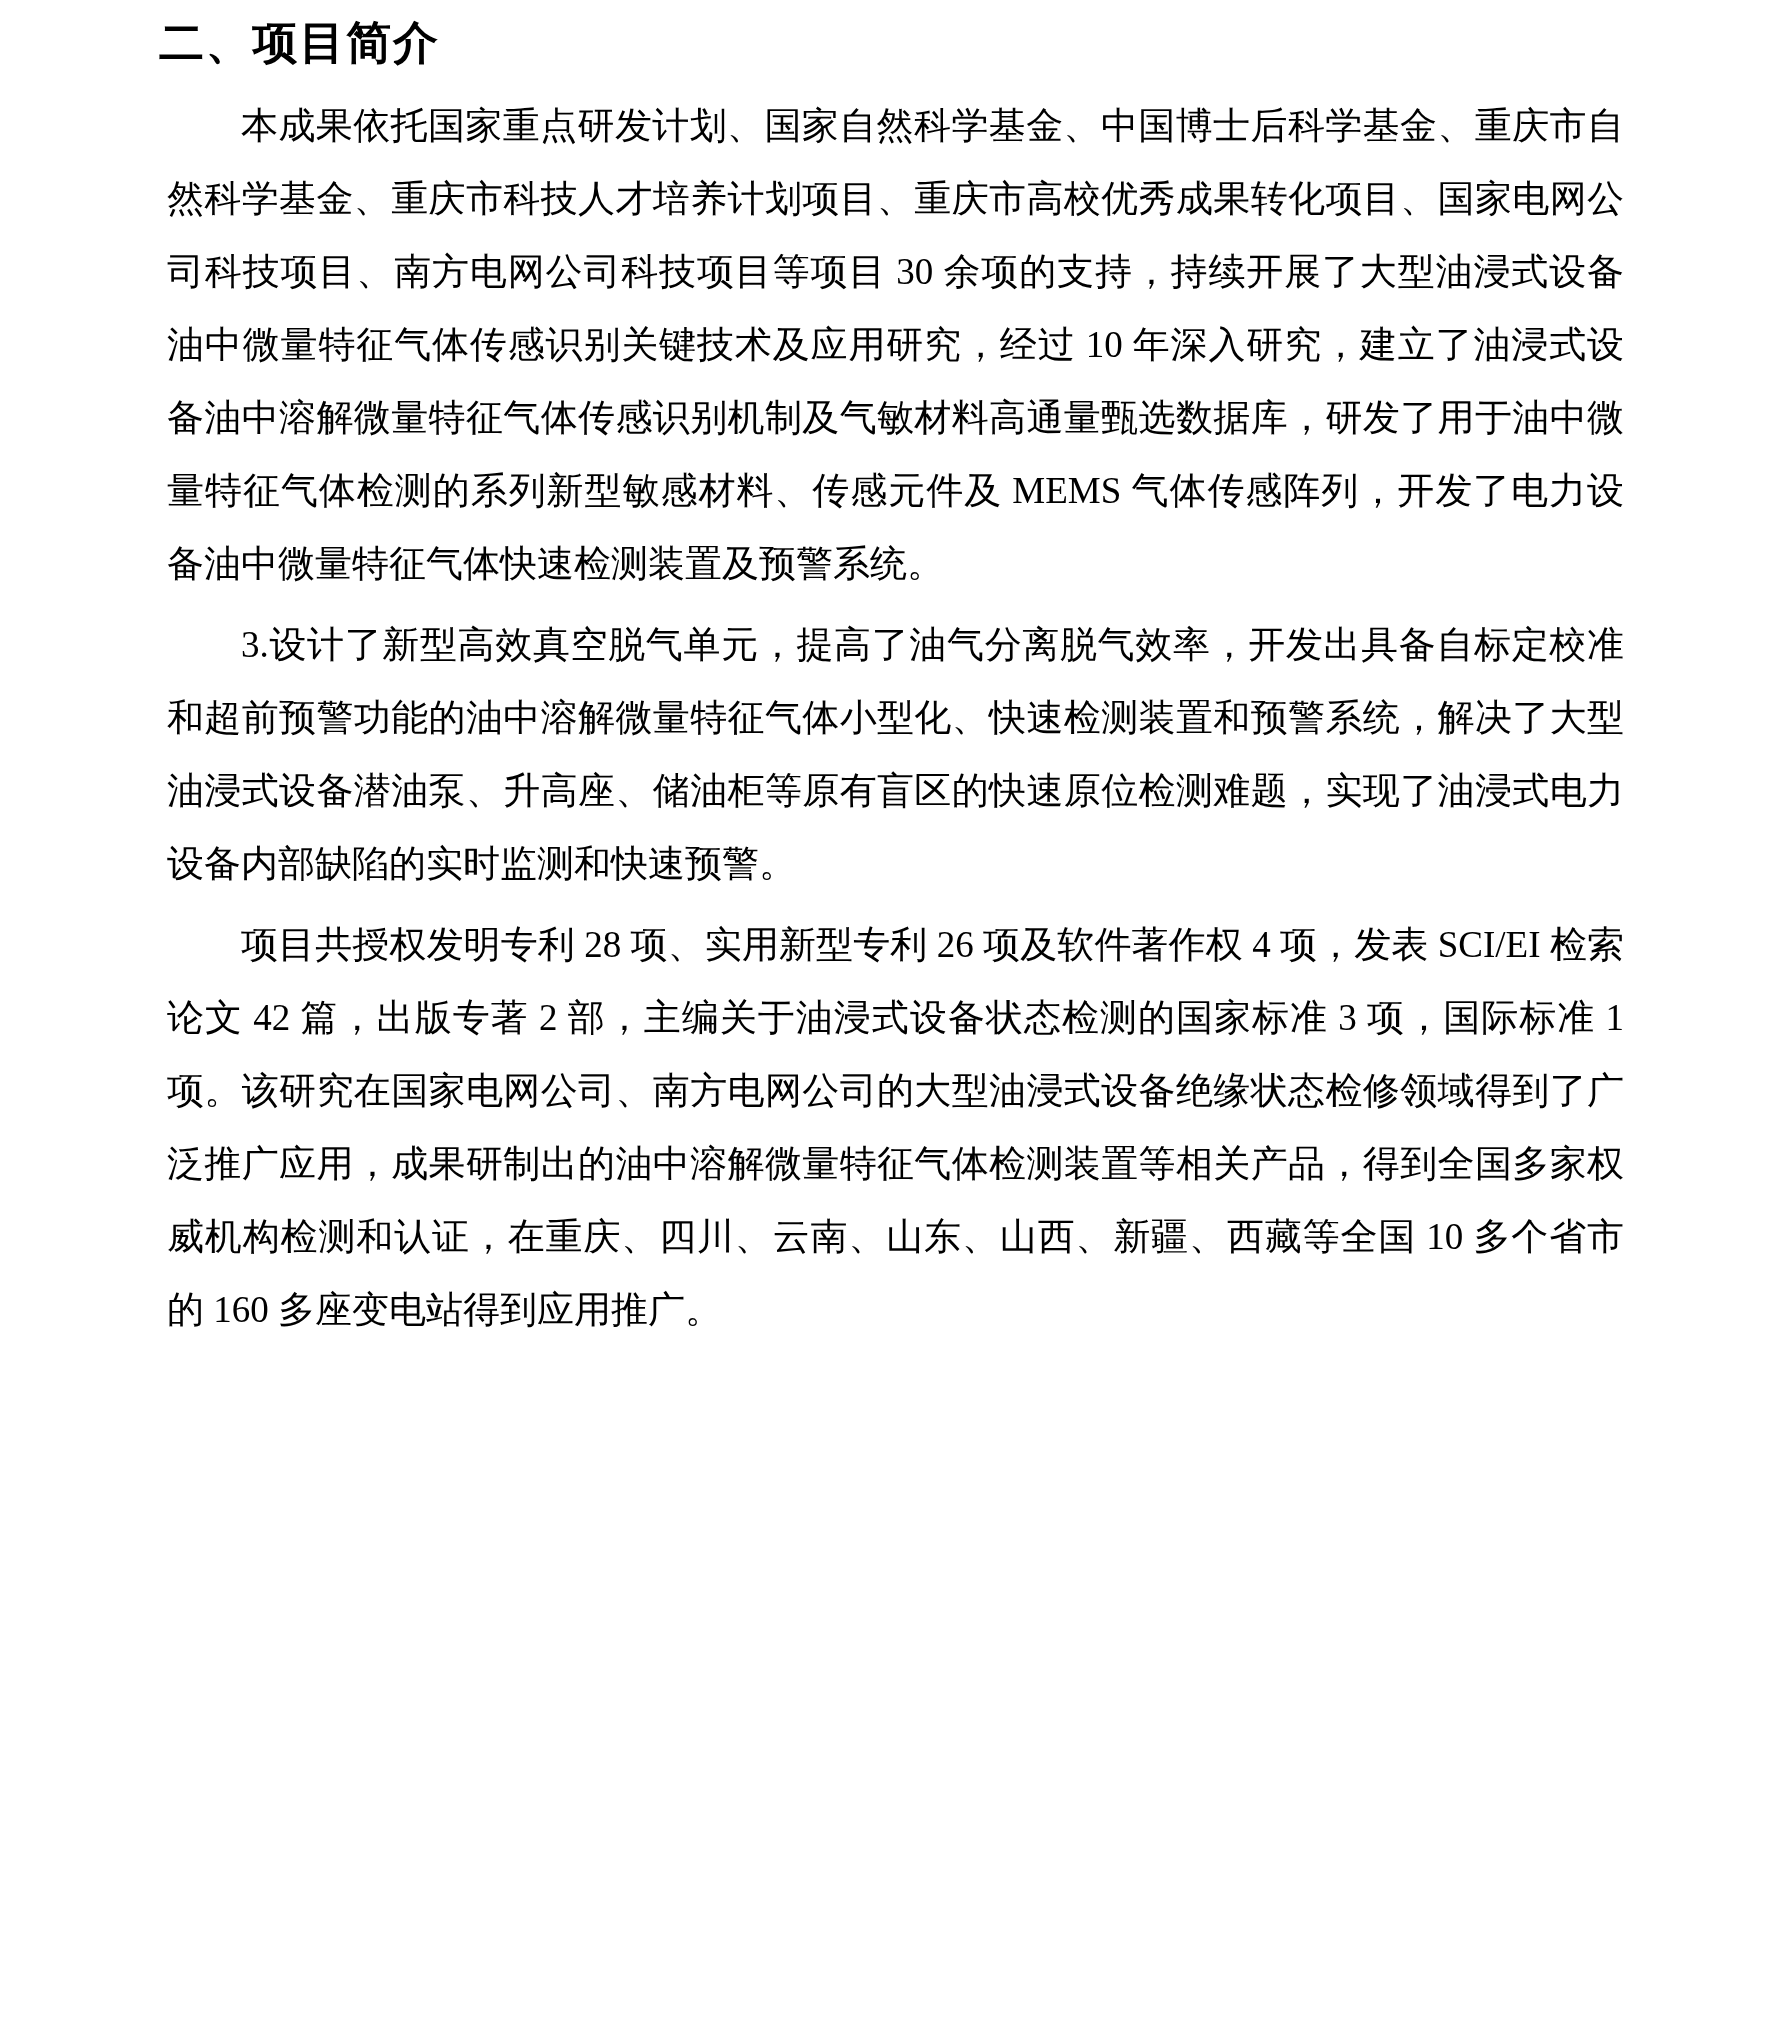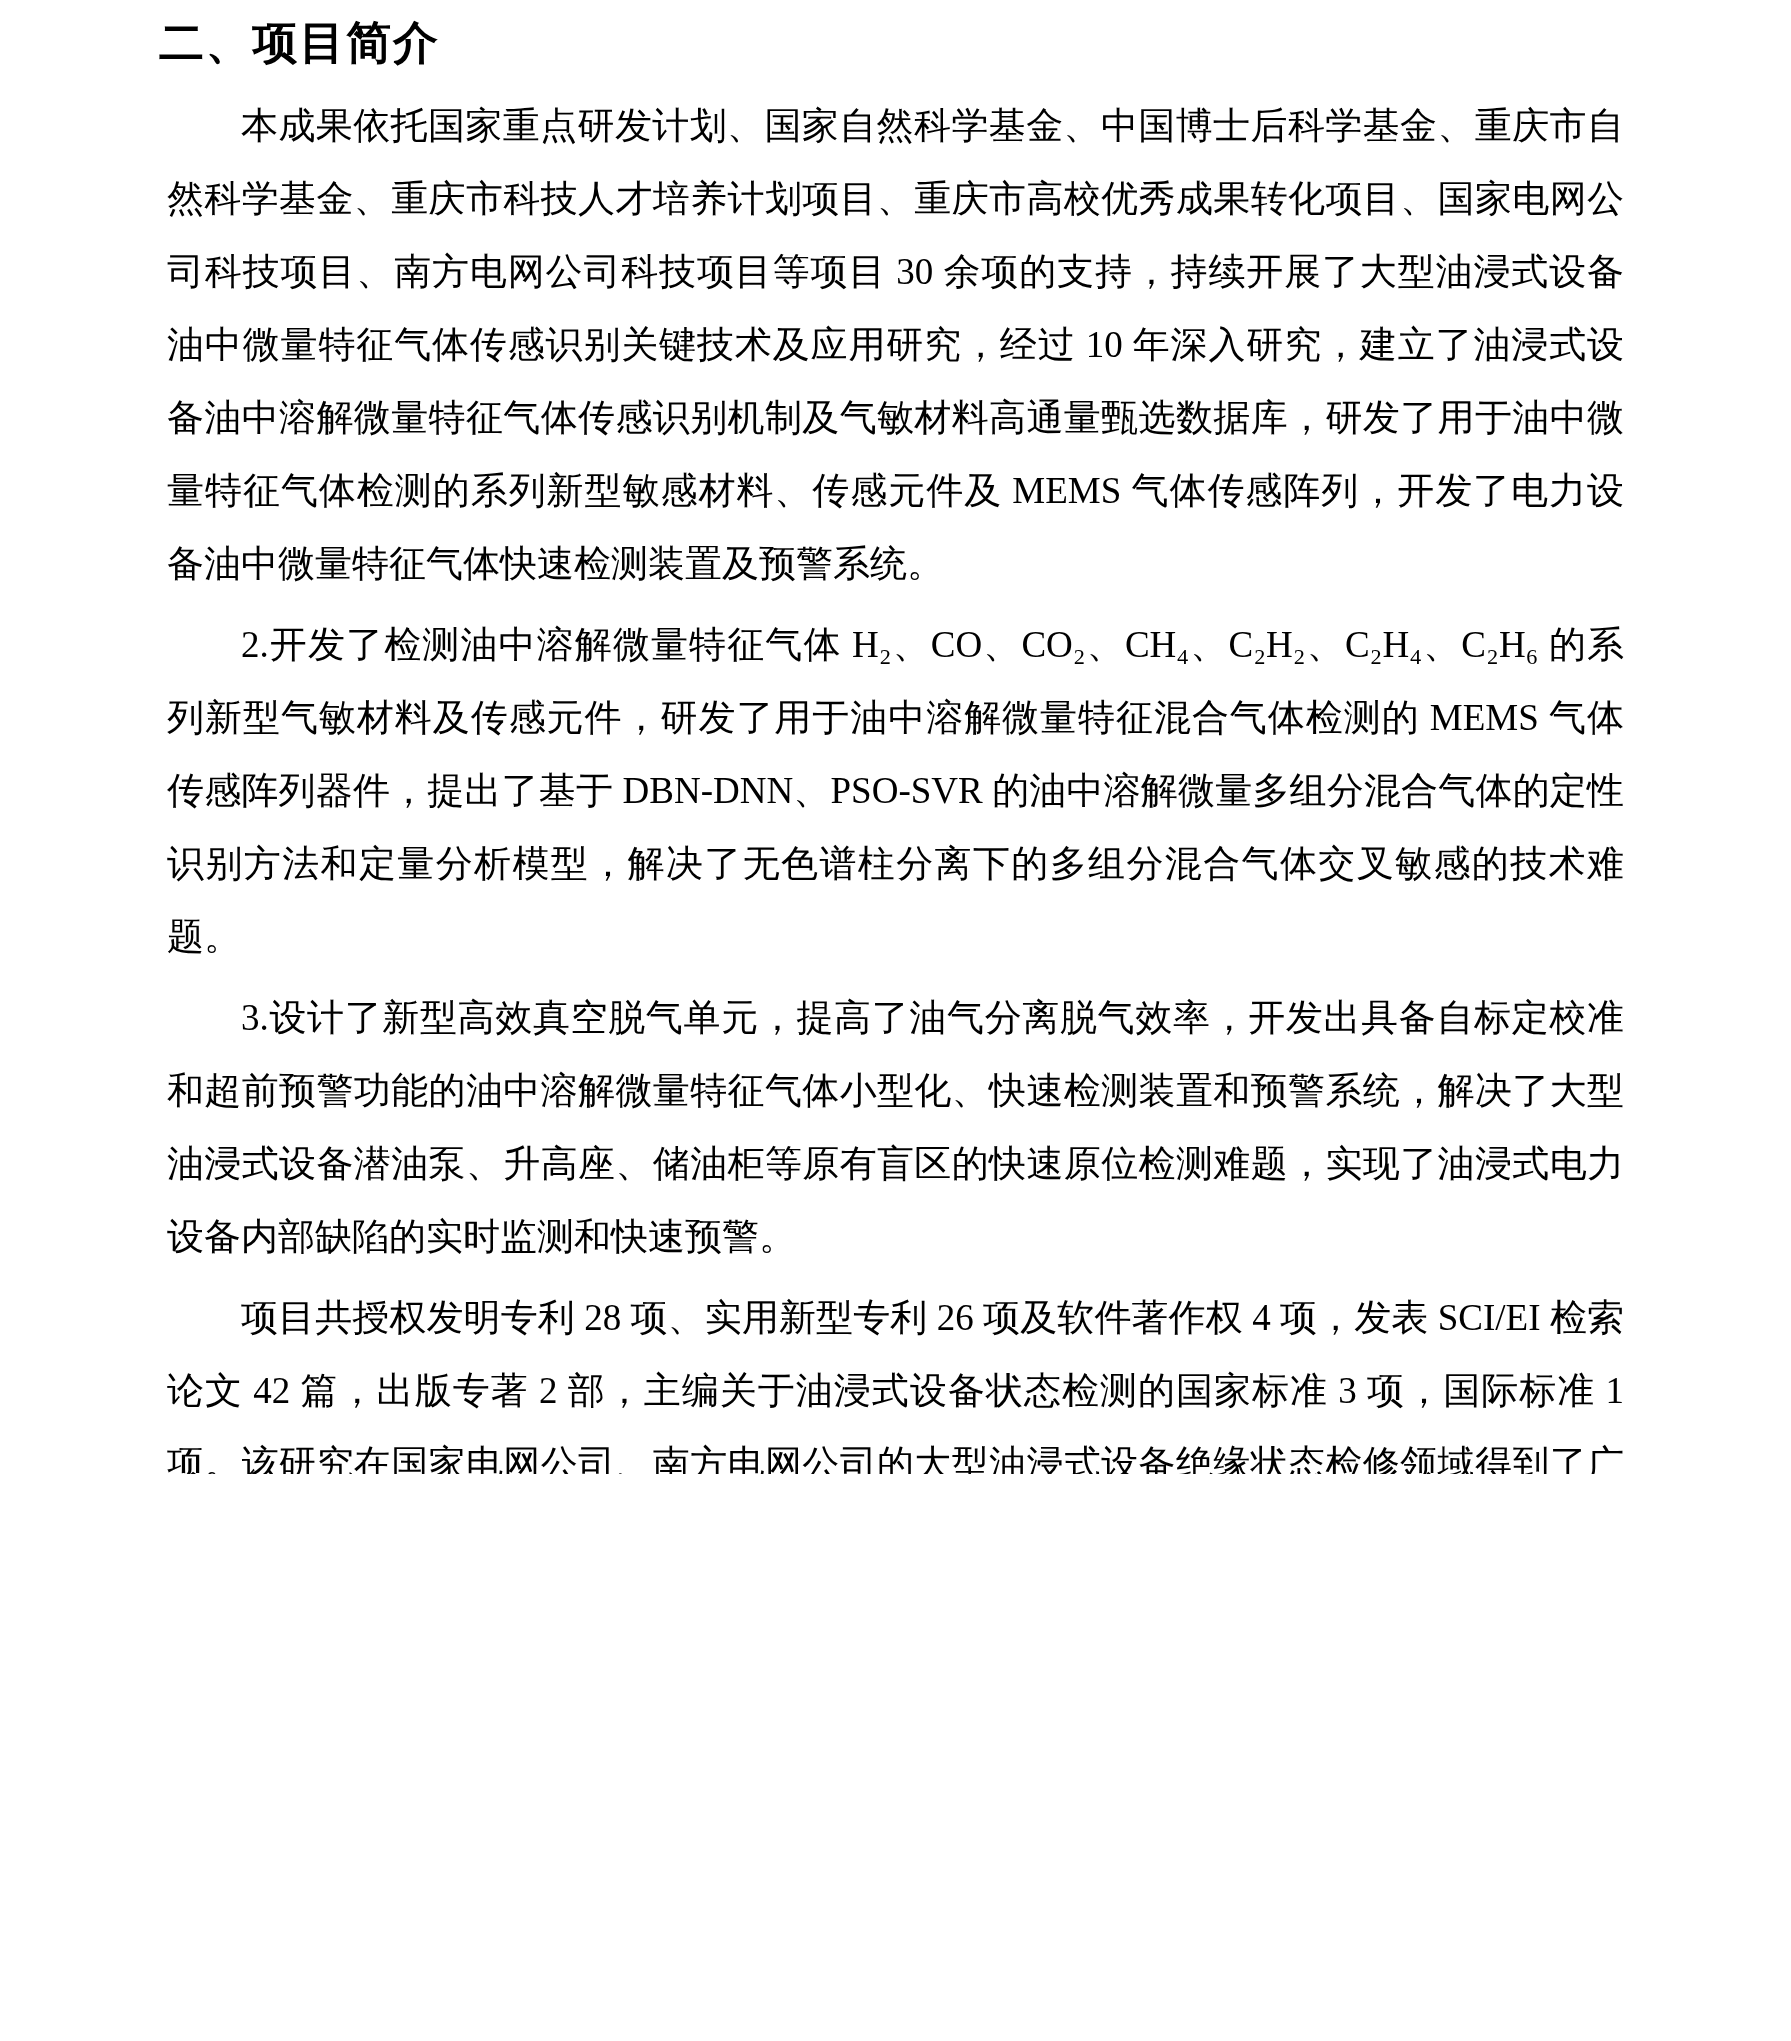--- a/index.html
+++ b/index.html
@@ -39,19 +39,18 @@
 </head>
 <body>
 
 <div class="page">
   <h1 class="doc-title">二、项目简介</h1>
 
   <p class="para">本成果依托国家重点研发计划、国家自然科学基金、中国博士后科学基金、重庆市自然科学基金、重庆市科技人才培养计划项目、重庆市高校优秀成果转化项目、国家电网公司科技项目、南方电网公司科技项目等项目 30 余项的支持，持续开展了大型油浸式设备油中微量特征气体传感识别关键技术及应用研究，经过 10 年深入研究，建立了油浸式设备油中溶解微量特征气体传感识别机制及气敏材料高通量甄选数据库，研发了用于油中微量特征气体检测的系列新型敏感材料、传感元件及 MEMS 气体传感阵列，开发了电力设备油中微量特征气体快速检测装置及预警系统。</p>
 
 
 
-  <p class="para">2.开发了检测油中溶解微量特征气体 H₂、CO、CO₂、CH₄、C₂H₂、C₂H₄、C₂H₆ 的系列新型气敏材料及传感元件，研发了用于油中溶解微量特征混合气体检测的 MEMS 气体传感阵列器件，提出了基于 DBN-DNN、PSO-SVR 的油中溶解微量多组分混合气体的定性识别方法和定量分析模型，解决了无色谱柱分离下的多组分混合气体交叉敏感的技术难题。</p>
 
   <p class="para">3.设计了新型高效真空脱气单元，提高了油气分离脱气效率，开发出具备自标定校准和超前预警功能的油中溶解微量特征气体小型化、快速检测装置和预警系统，解决了大型油浸式设备潜油泵、升高座、储油柜等原有盲区的快速原位检测难题，实现了油浸式电力设备内部缺陷的实时监测和快速预警。</p>
 
   <p class="para">项目共授权发明专利 28 项、实用新型专利 26 项及软件著作权 4 项，发表 SCI/EI 检索论文 42 篇，出版专著 2 部，主编关于油浸式设备状态检测的国家标准 3 项，国际标准 1 项。该研究在国家电网公司、南方电网公司的大型油浸式设备绝缘状态检修领域得到了广泛推广应用，成果研制出的油中溶解微量特征气体检测装置等相关产品，得到全国多家权威机构检测和认证，在重庆、四川、云南、山东、山西、新疆、西藏等全国 10 多个省市的 160 多座变电站得到应用推广。</p>
 </div>
 
 
 </body></html>

